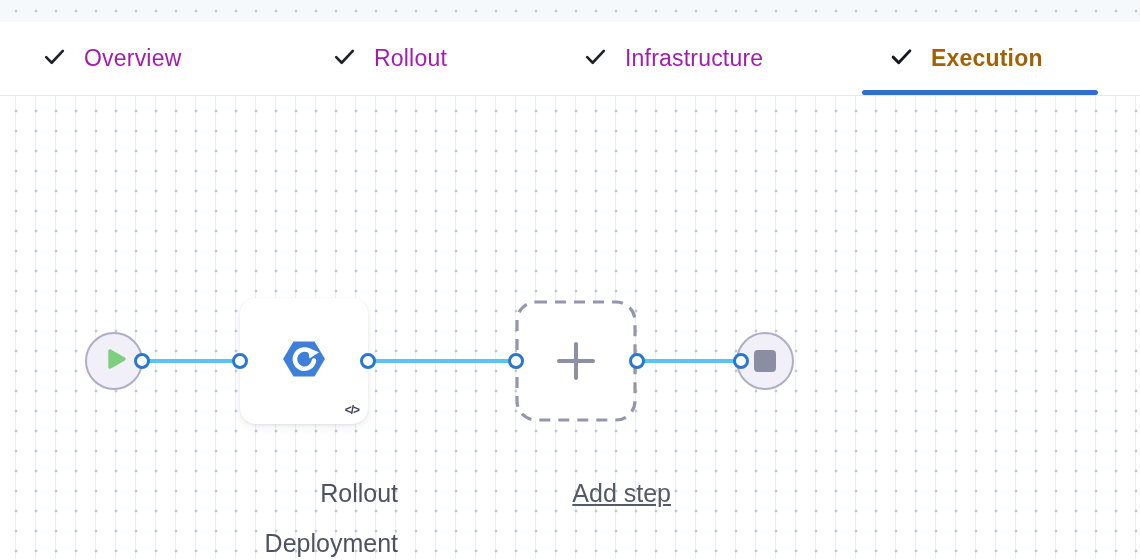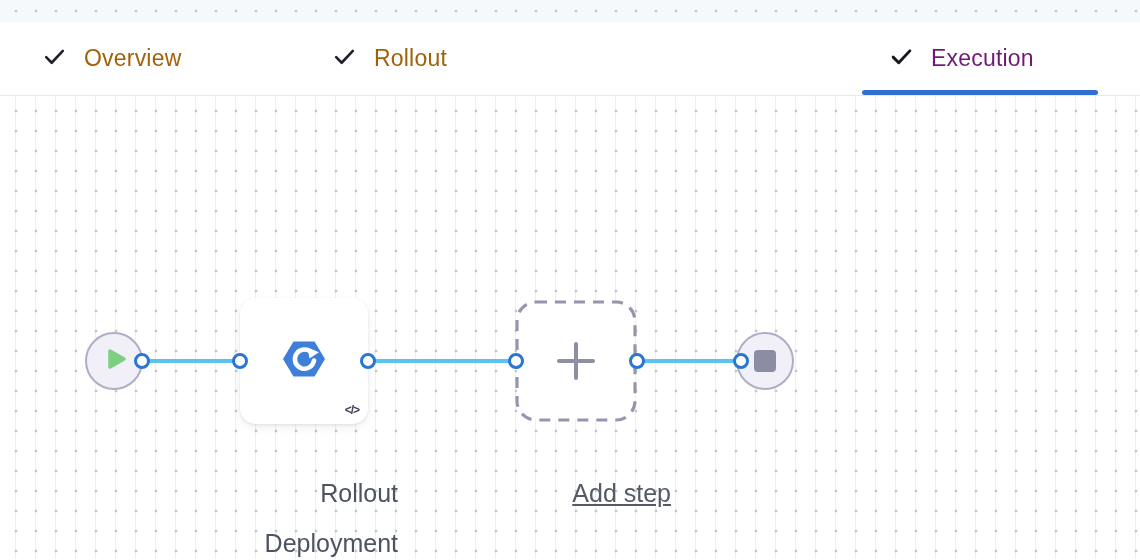--- a/index.html
+++ b/index.html
@@ -31,25 +31,25 @@
     top: 0;
     height: 73px;
     display: flex;
     align-items: center;
     gap: 17px;
     cursor: pointer;
   }
   .tab-label {
     font-size: 23px;
     font-weight: 500;
-    color: #a16207;
+    color: #a21caf;
     letter-spacing: 0.2px;
     white-space: nowrap;
   }
-  .tab.active .tab-label { font-weight: 400; color: #701a75; }
+  .tab.active .tab-label { font-weight: 700; color: #a16207; }
   .tab-underline {
     position: absolute;
     left: 862px;
     bottom: 0;
     width: 236px;
     height: 5px;
     border-radius: 3px;
     background: #2e6fd1;
   }
 
@@ -178,20 +178,28 @@
 
   <div class="tab" style="left:332px">
     <span>
       <svg width="25" height="25" viewBox="0 0 24 24" fill="none">
         <path d="M4 12.6 L9.3 18 L20 6.6" stroke="#1e2228" stroke-width="2.5" stroke-linecap="round" stroke-linejoin="round"></path>
       </svg>
     </span>
     <span class="tab-label">Rollout</span>
   </div>
 
+  <div class="tab" style="left:583px">
+    <span>
+      <svg width="25" height="25" viewBox="0 0 24 24" fill="none">
+        <path d="M4 12.6 L9.3 18 L20 6.6" stroke="#1e2228" stroke-width="2.5" stroke-linecap="round" stroke-linejoin="round"></path>
+      </svg>
+    </span>
+    <span class="tab-label">Infrastructure</span>
+  </div>
 
   <div class="tab active" style="left:889px">
     <span>
       <svg width="25" height="25" viewBox="0 0 24 24" fill="none">
         <path d="M4 12.6 L9.3 18 L20 6.6" stroke="#14171c" stroke-width="2.8" stroke-linecap="round" stroke-linejoin="round"></path>
       </svg>
     </span>
     <span class="tab-label">Execution</span>
   </div>
 

